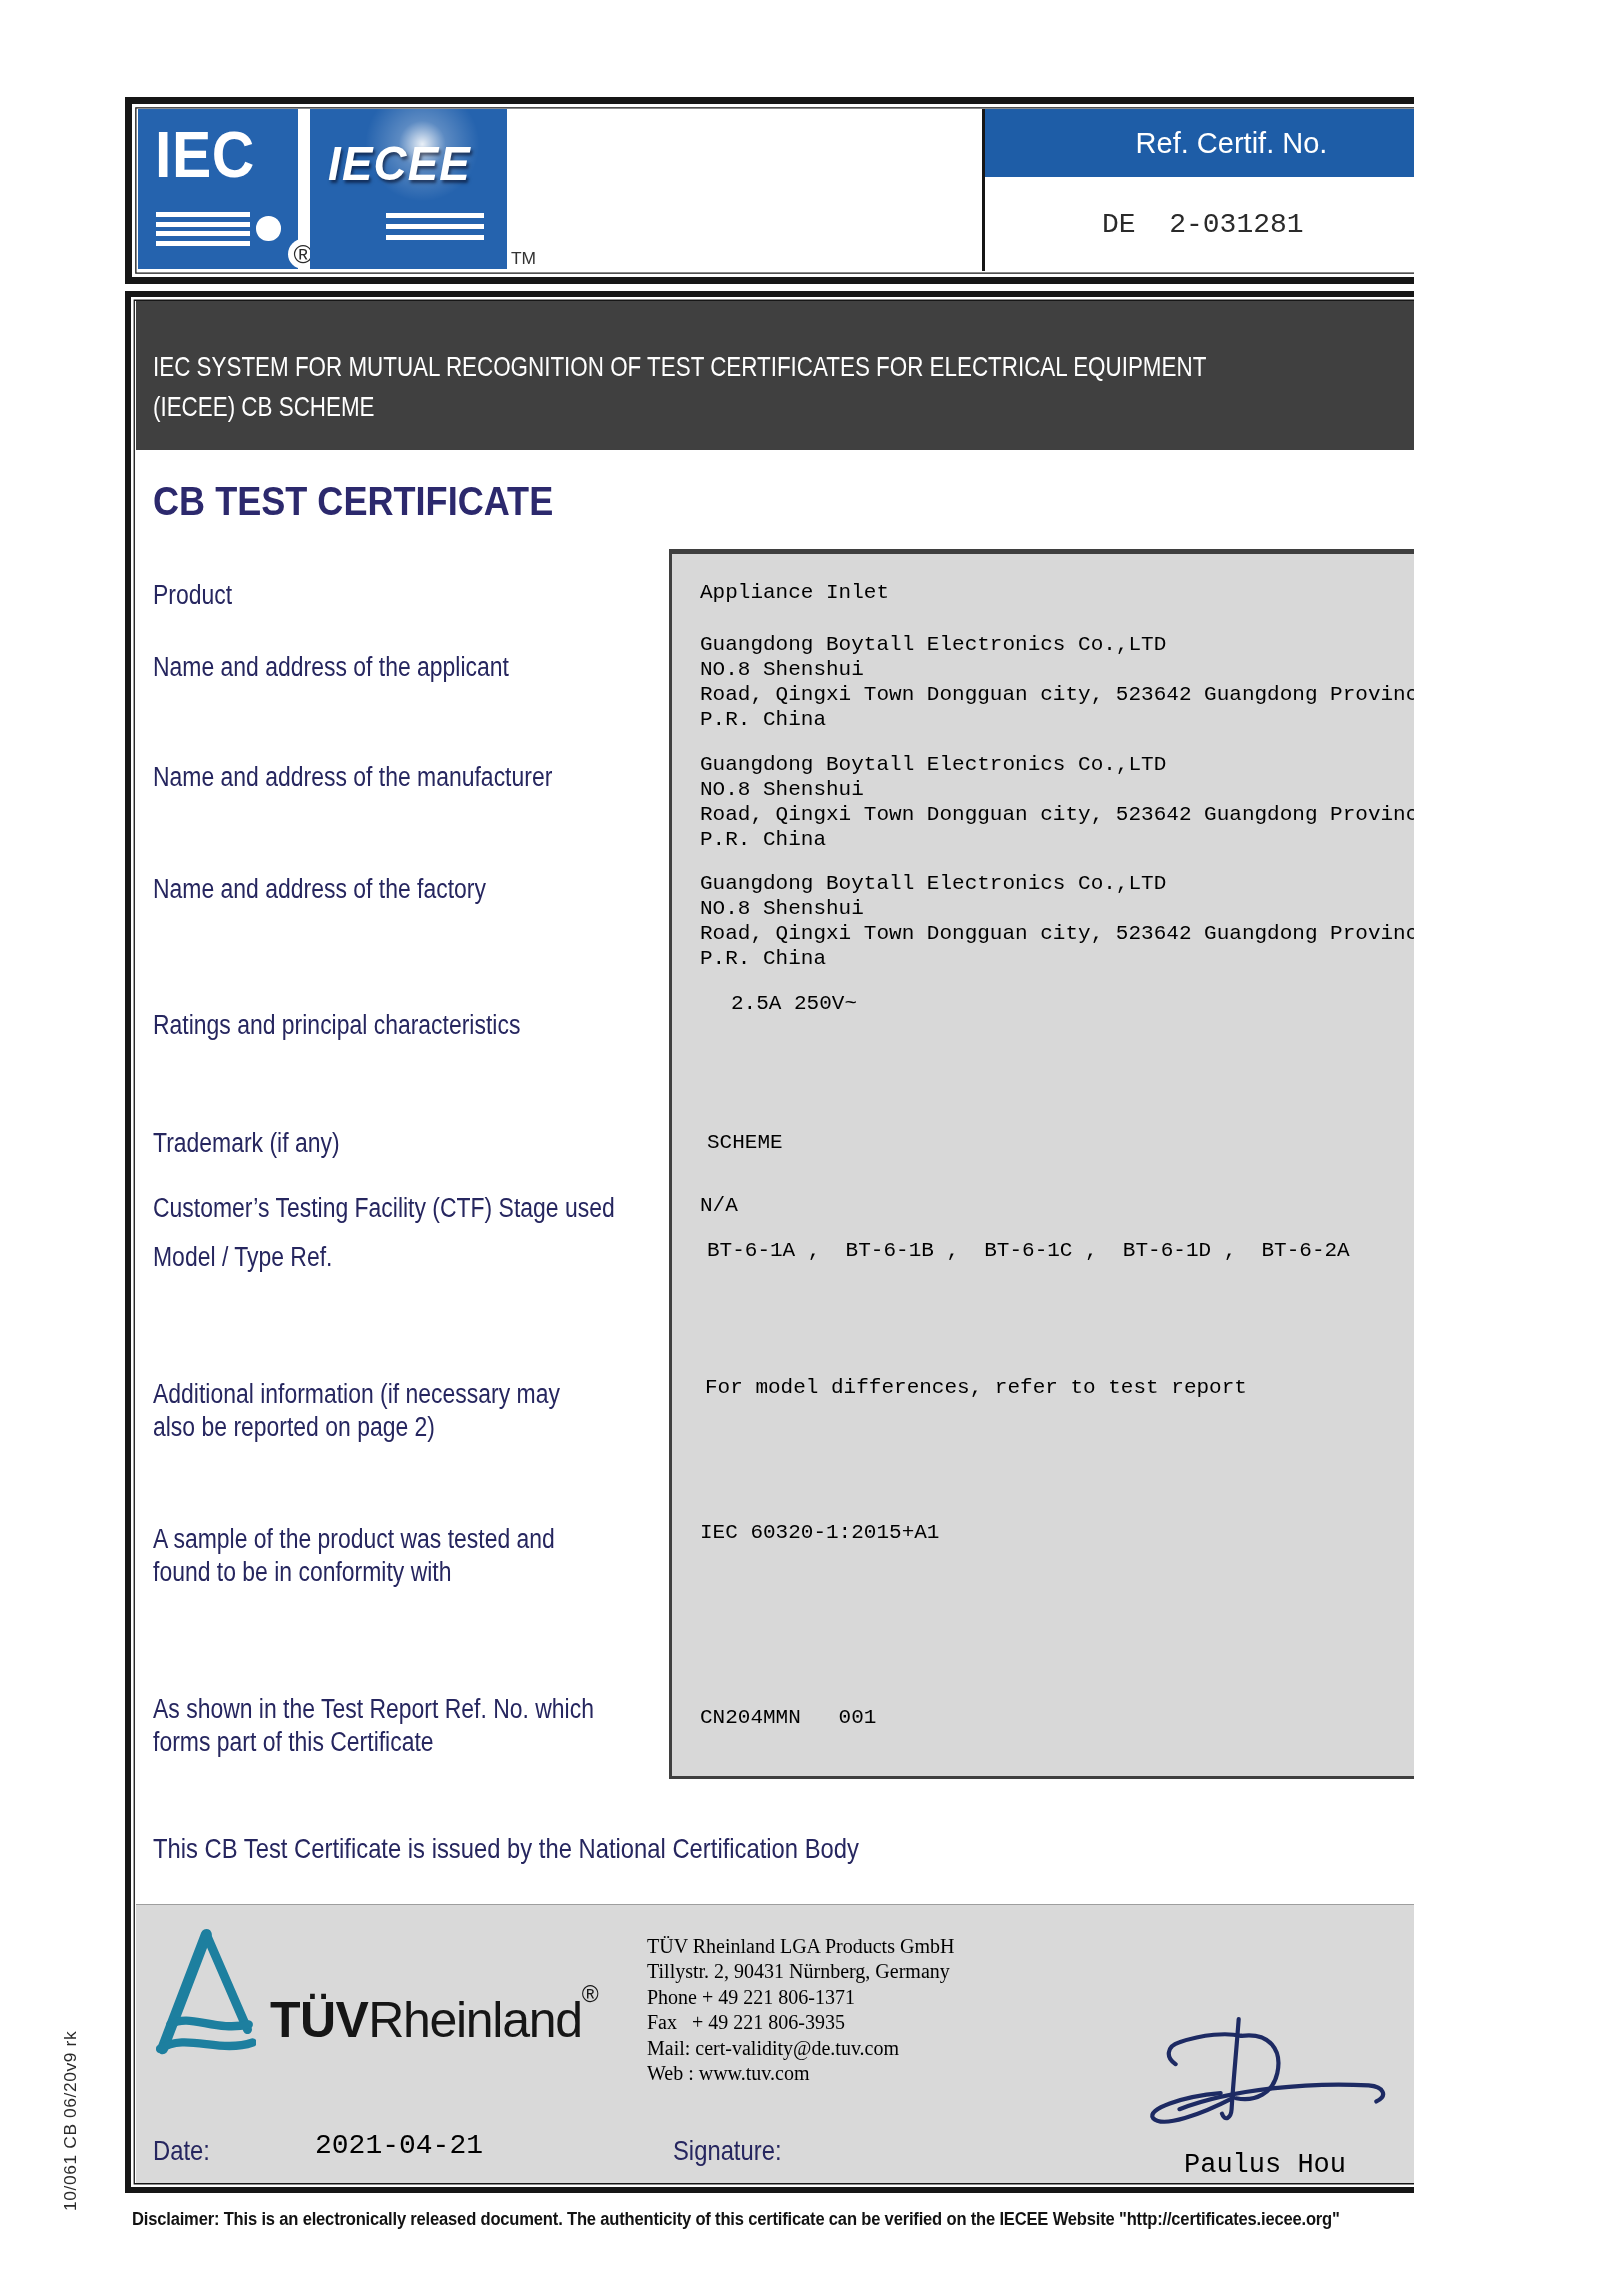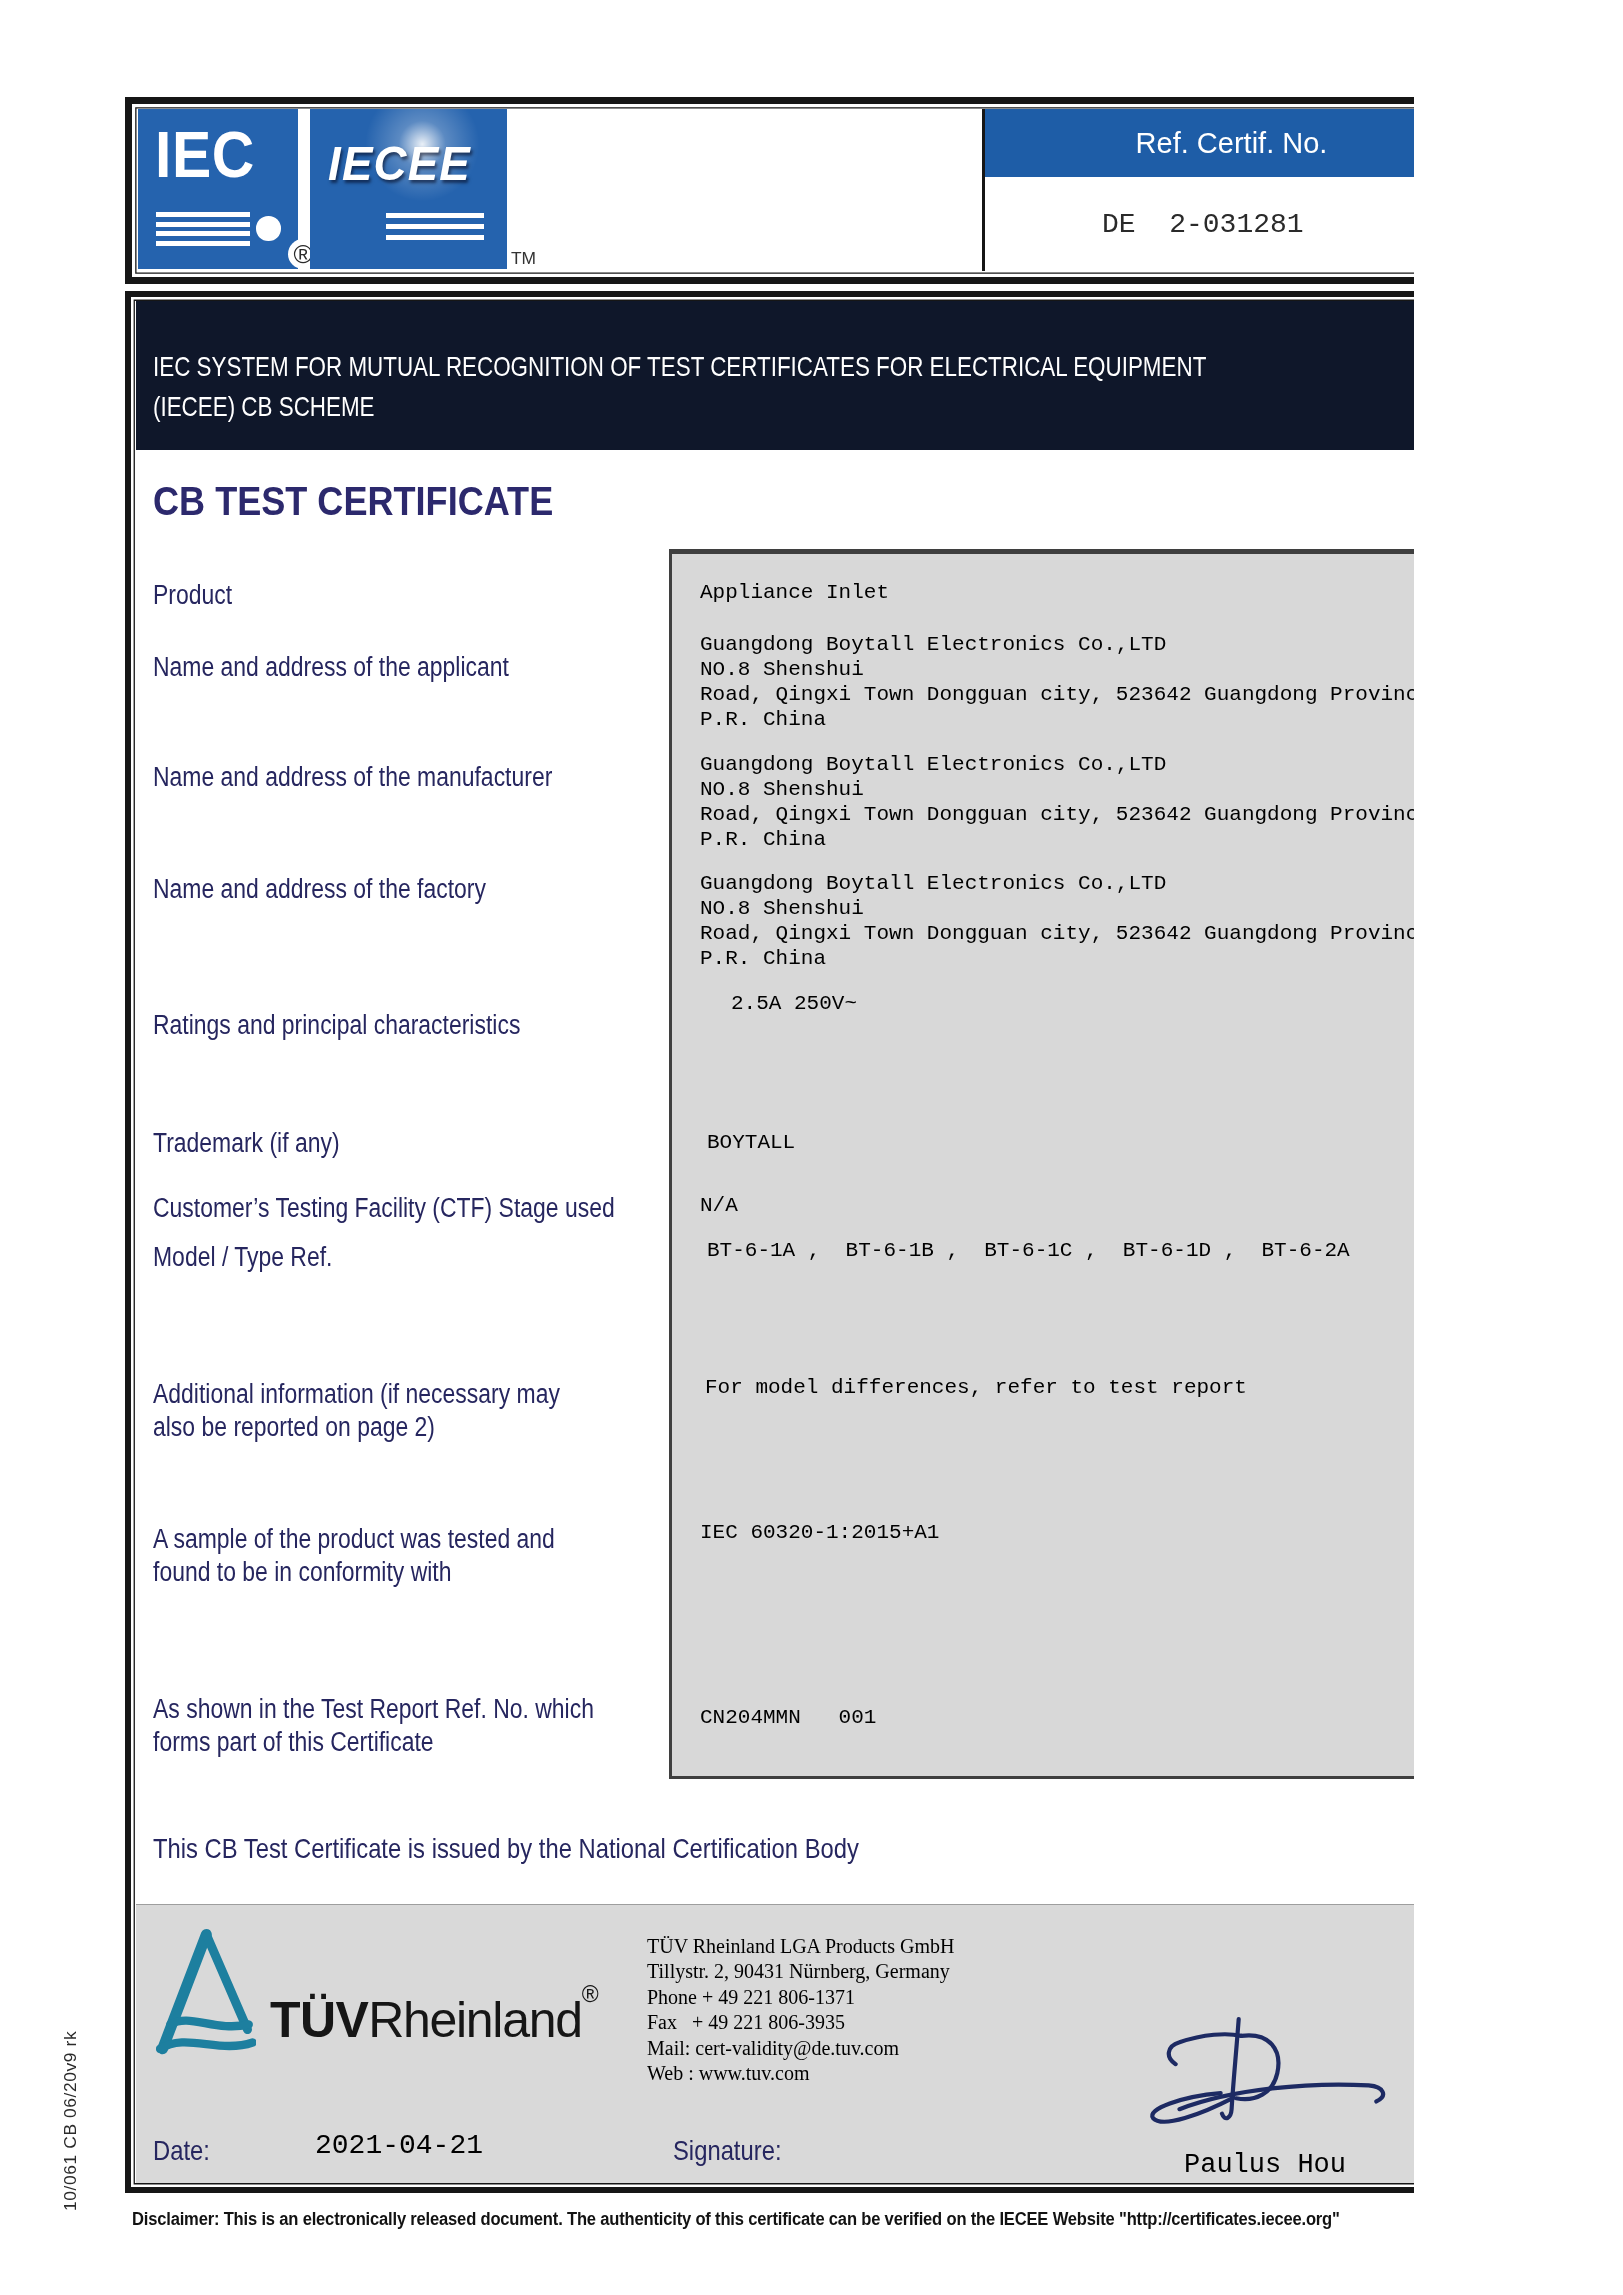--- a/index.html
+++ b/index.html
@@ -41,21 +41,21 @@
   }
   .sphere {
     position:absolute; left:0; top:0; right:0; bottom:0;
     background:radial-gradient(circle at 57% 22%, rgba(255,255,255,0.9) 0%, rgba(255,255,255,0.25) 14%, rgba(255,255,255,0) 34%);
   }
   .r-badge {
     position:absolute; width:30px; height:30px; background:#ffffff; border-radius:50%;
     color:#2b2b2b; font-size:26px; line-height:30px; text-align:center;
   }
 
-  .banner { position:absolute; background:#0f172a; box-sizing:border-box; padding:46px 0 0 16.7px; }
+  .banner { position:absolute; background:#404040; box-sizing:border-box; padding:46px 0 0 16.7px; }
   .banner-line { color:#ffffff; font-size:28px; line-height:40px; white-space:nowrap;
                  transform:scaleX(0.8); transform-origin:0 0; }
 
   .title {
     position:absolute; color:#2c296d; font-weight:bold; font-size:41px; white-space:nowrap;
     transform:scaleX(0.88); transform-origin:0 0; letter-spacing:0px;
   }
 
   .value-box {
     position:absolute; background:#d8d8d8; box-sizing:border-box;
@@ -150,21 +150,21 @@
 P.R. China</div>
   <div class="mono" style="left:700px; top:752px;">Guangdong Boytall Electronics Co.,LTD
 NO.8 Shenshui
 Road, Qingxi Town Dongguan city, 523642 Guangdong Province,
 P.R. China</div>
   <div class="mono" style="left:700px; top:871px;">Guangdong Boytall Electronics Co.,LTD
 NO.8 Shenshui
 Road, Qingxi Town Dongguan city, 523642 Guangdong Province,
 P.R. China</div>
   <div class="mono" style="left:700px; top:991px;margin-left:31px;">2.5A 250V~</div>
-  <div class="mono" style="left:707px; top:1130px;">BOYTALL</div>
+  <div class="mono" style="left:707px; top:1130px;">SCHEME</div>
   <div class="mono" style="left:700px; top:1193px;">N/A</div>
   <div class="mono" style="left:707px; top:1238px;">BT-6-1A ,  BT-6-1B ,  BT-6-1C ,  BT-6-1D ,  BT-6-2A</div>
   <div class="mono" style="left:705px; top:1375px;">For model differences, refer to test report</div>
   <div class="mono" style="left:700px; top:1520px;text-align:center;">IEC 60320-1:2015+A1</div>
   <div class="mono" style="left:700px; top:1705px;">CN204MMN   001</div>
 
   <div class="label" style="left:153px; top:1832px; font-size:28px;">This CB Test Certificate is issued by the National Certification Body</div>
 
   <div class="footer-gray" style="left:136px; top:1904px; width:1408px; height:279px;"></div>
 

